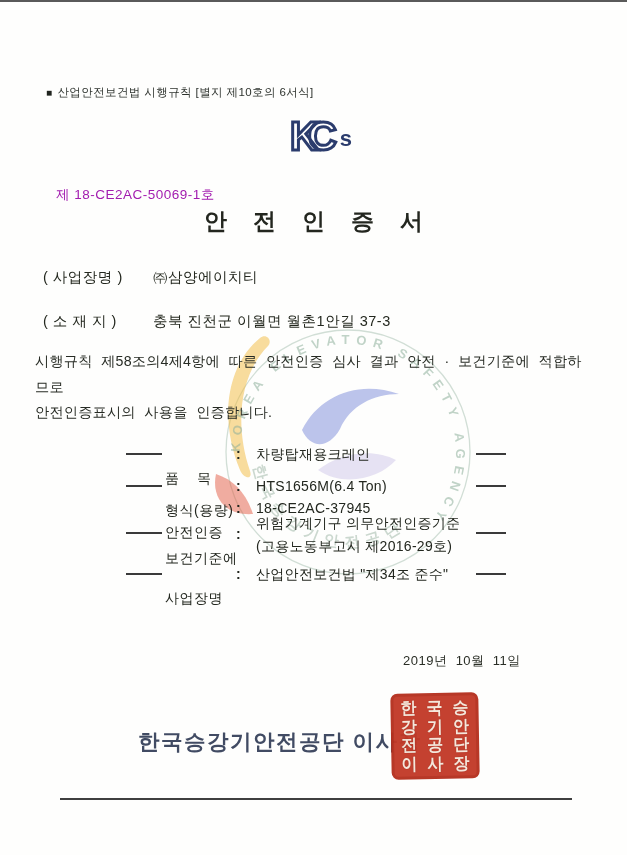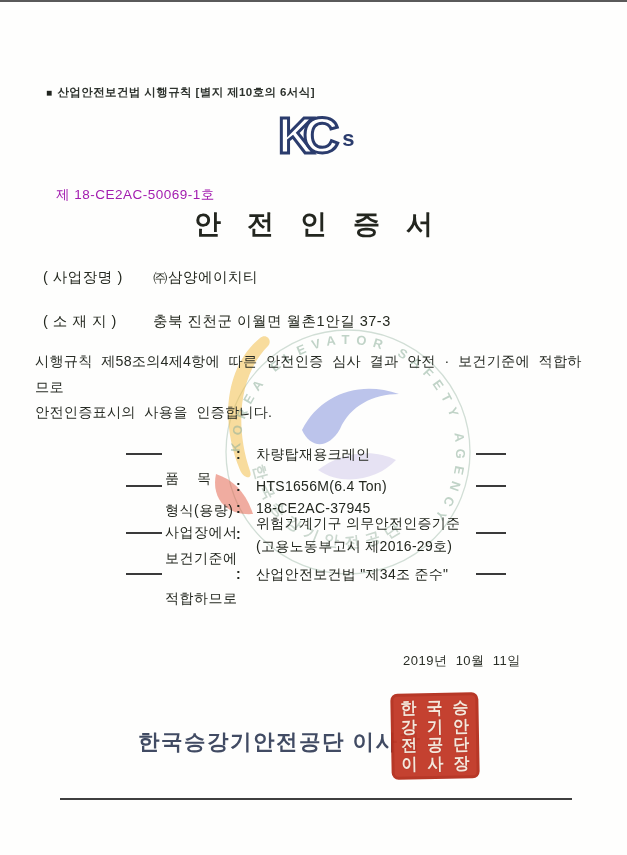--- a/index.html
+++ b/index.html
@@ -7,39 +7,40 @@
     position:relative;
     width:627px;height:855px;
     background:#fefefd;
     font-family:"Liberation Sans", sans-serif;
     color:#2c2f2b;
     overflow:hidden;
   }
   .topline{position:absolute;left:0;top:0;width:627px;height:2px;background:#5a5a5a;}
   .bottomline{position:absolute;left:60px;top:798px;width:512px;height:2px;background:#3f3f3f;}
 
-  .form-note{position:absolute;left:46px;top:85px;font-size:11.5px;color:#2e332e;letter-spacing:.4px;white-space:pre;font-weight:bold;}
+  .form-note{position:absolute;left:46px;top:85px;font-size:11.5px;color:#2e332e;letter-spacing:.4px;white-space:pre;}
   .form-note .bullet{font-size:10px;margin-right:5px;color:#20241f;}
 
   
   .kc-logo{position:absolute;left:278px;top:108px;height:56px;display:flex;align-items:center;}
   .kc-outline{
-    font-weight:bold;font-size:50px;line-height:1;
+    font-weight:bold;font-size:40px;line-height:1;
     color:#ffffff;
     -webkit-text-stroke:3px #2b3c6d;
     letter-spacing:-11px;
     padding-right:14px;
+    margin-left:12px;
   }
   .kc-s{font-weight:bold;font-size:22px;color:#2b3c6d;margin-top:6px;}
 
   .cert-no{position:absolute;left:56px;top:186px;font-size:13.5px;letter-spacing:.5px;color:#a21caf;white-space:pre;}
 
   .title{
     position:absolute;left:0;top:206px;width:627px;
-    text-align:center;font-size:27px;font-weight:bold;color:#23261f;
+    text-align:center;font-size:23px;font-weight:bold;color:#23261f;
     letter-spacing:26px;text-indent:26px;margin:0;
   }
 
   .info-row{position:absolute;left:0;width:517px;height:20px;font-size:14.5px;color:#24281f;}
   .info-row .lab{position:absolute;left:43px;white-space:pre;letter-spacing:.5px;}
   .info-row .val{position:absolute;left:153px;white-space:pre;letter-spacing:.5px;}
   .row-business{top:268px;}
   .row-address{top:312px;}
 
   .body-par{position:absolute;left:35px;top:349px;width:556px;font-size:14.2px;line-height:25.5px;color:#272b24;word-spacing:4.5px;letter-spacing:.2px;}
@@ -152,37 +153,37 @@
 
   <div class="frow fr2">
     <span class="dash-l"></span>
     <span class="flab">형식(용량)</span>
     <span class="fcolon">:</span>
     <span class="fval">HTS1656M(6.4 Ton)</span>
     <span class="dash-r"></span>
   </div>
 
   <div class="frow fr3">
-    <span class="flab">사업장에서</span>
+    <span class="flab">안전인증</span>
     <span class="fcolon">:</span>
     <span class="fval">18-CE2AC-37945</span>
   </div>
 
   <div class="frow fr4">
     <span class="dash-l"></span>
     <span class="flab">보건기준에</span>
     <span class="fcolon">:</span>
     <span class="fval">위험기계기구 의무안전인증기준</span>
     <span class="fval2">(고용노동부고시 제2016-29호)</span>
     <span class="dash-r"></span>
   </div>
 
   <div class="frow fr5">
     <span class="dash-l"></span>
-    <span class="flab">적합하므로</span>
+    <span class="flab">사업장명</span>
     <span class="fcolon">:</span>
     <span class="fval">산업안전보건법 "제34조 준수"</span>
     <span class="dash-r"></span>
   </div>
 
   <div class="date-line">2019년  10월  11일</div>
 
   <div class="issuer">한국승강기안전공단 이사장</div>
 
   <div class="seal" title="">

